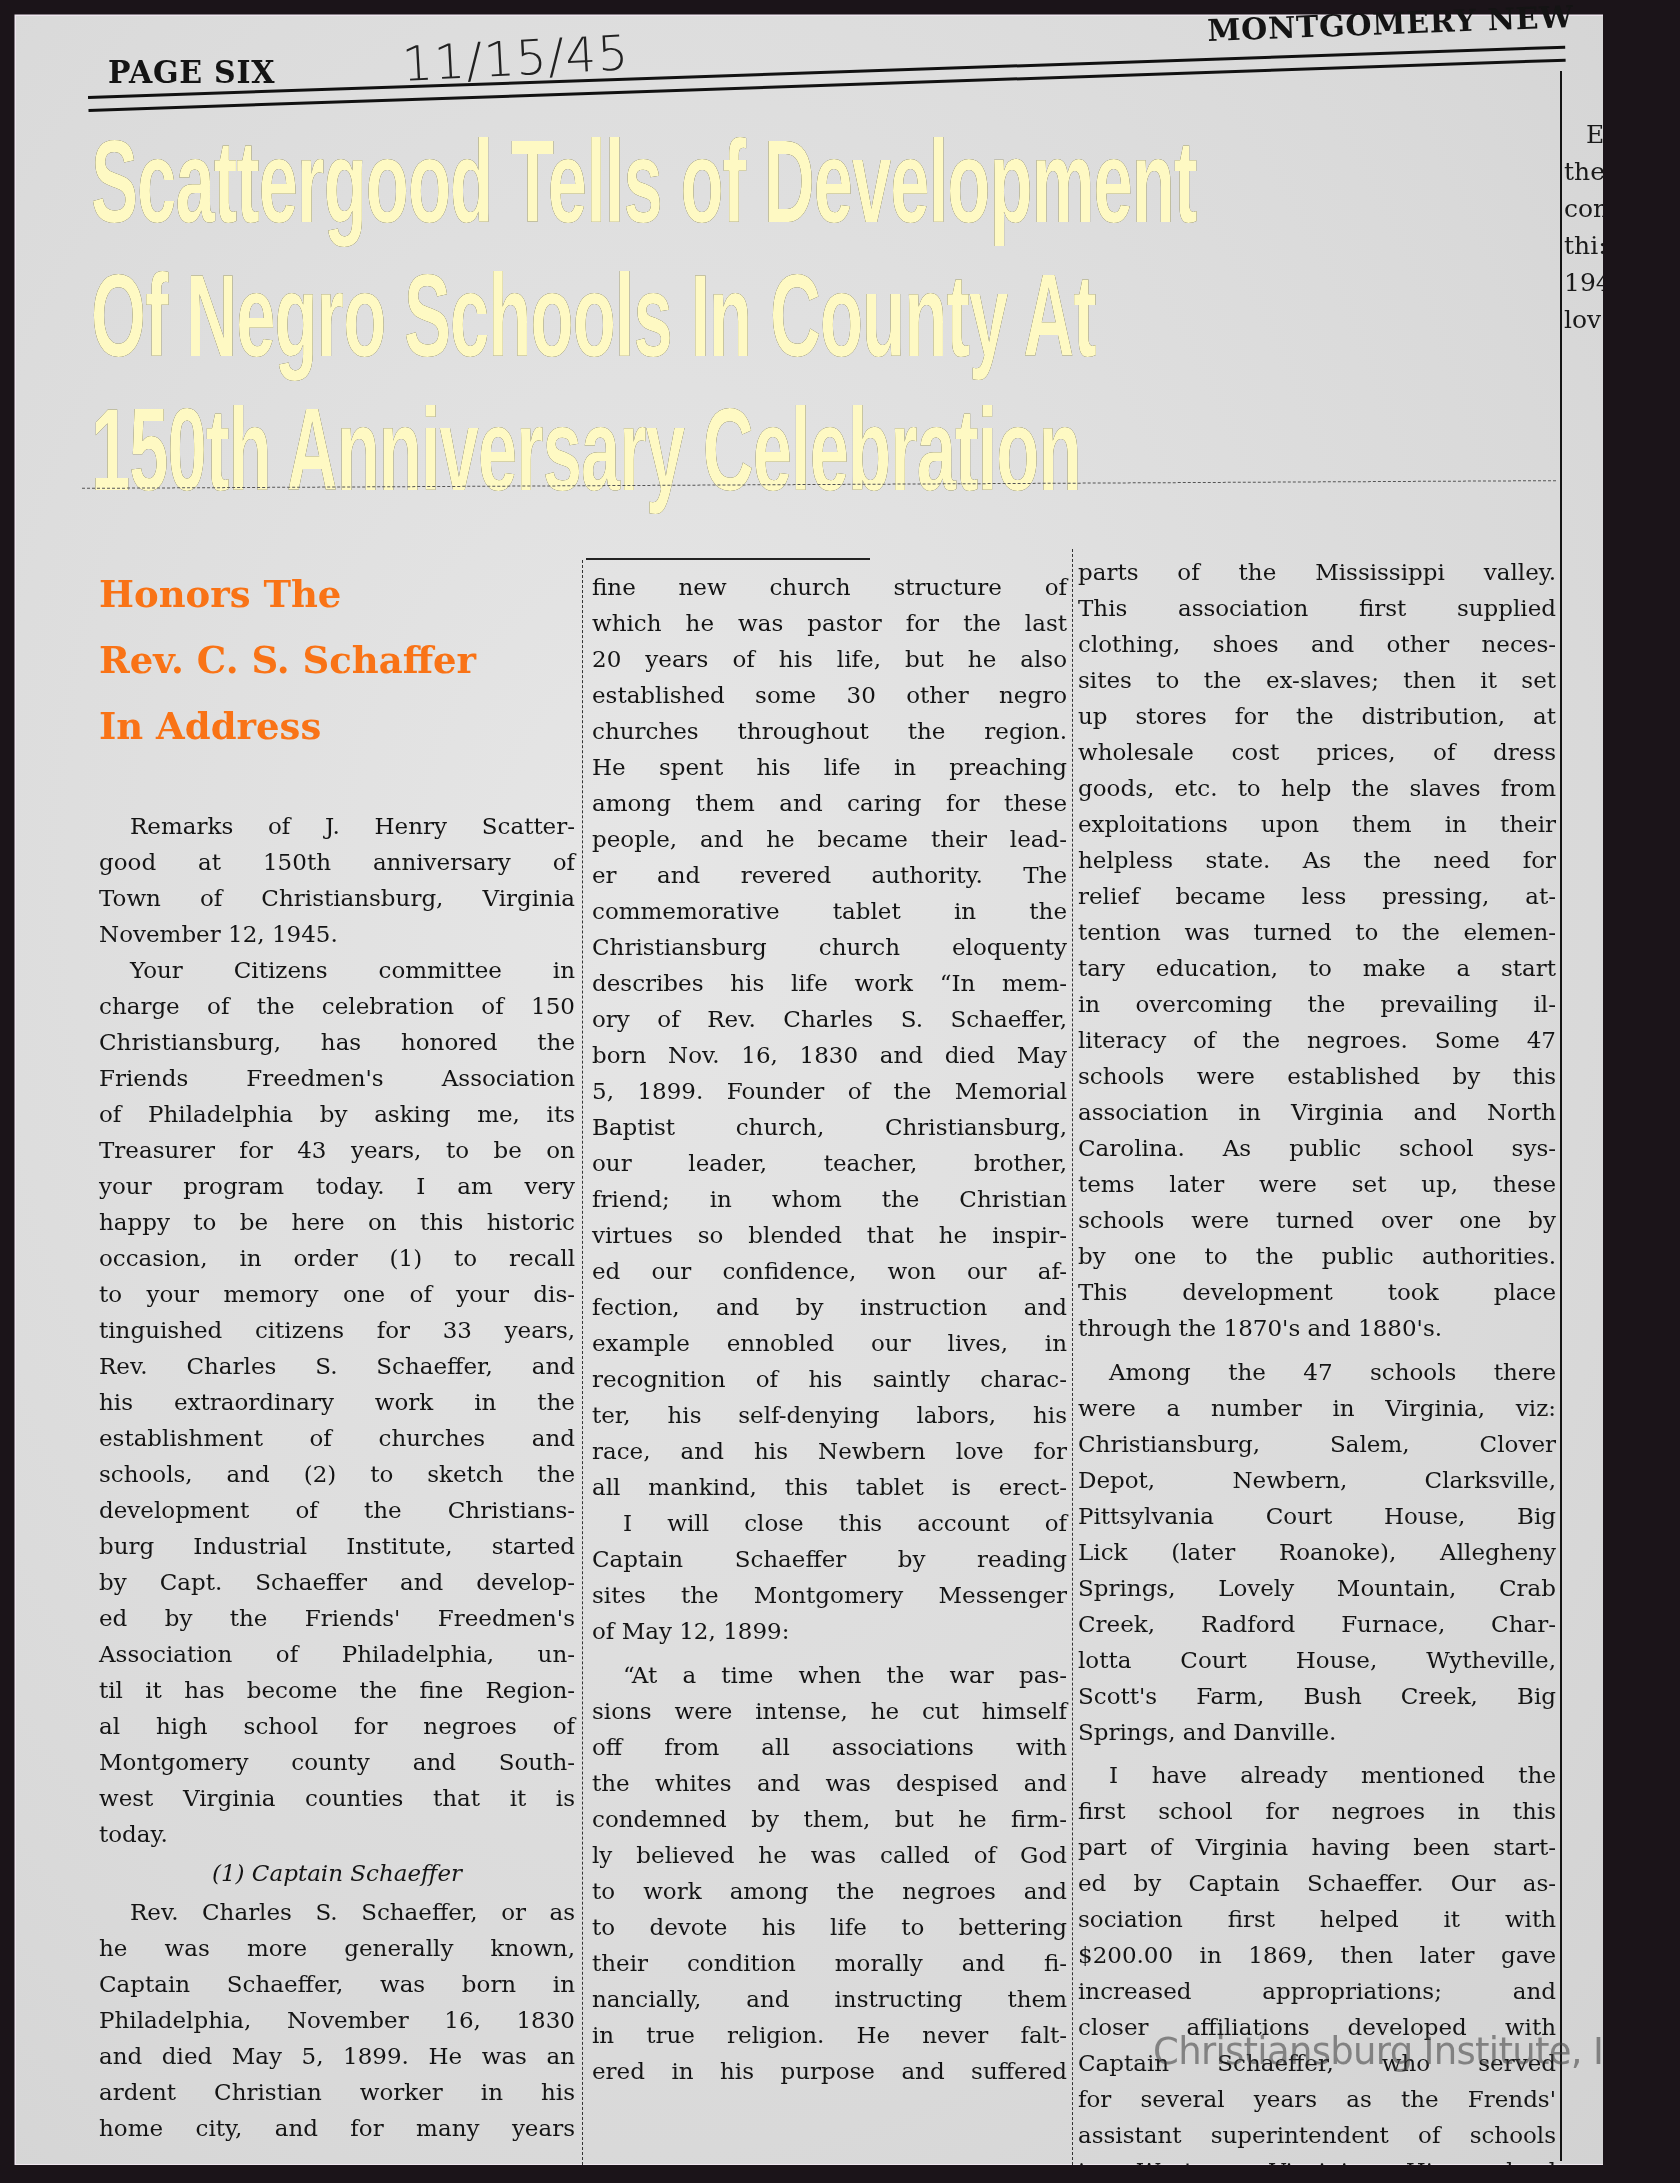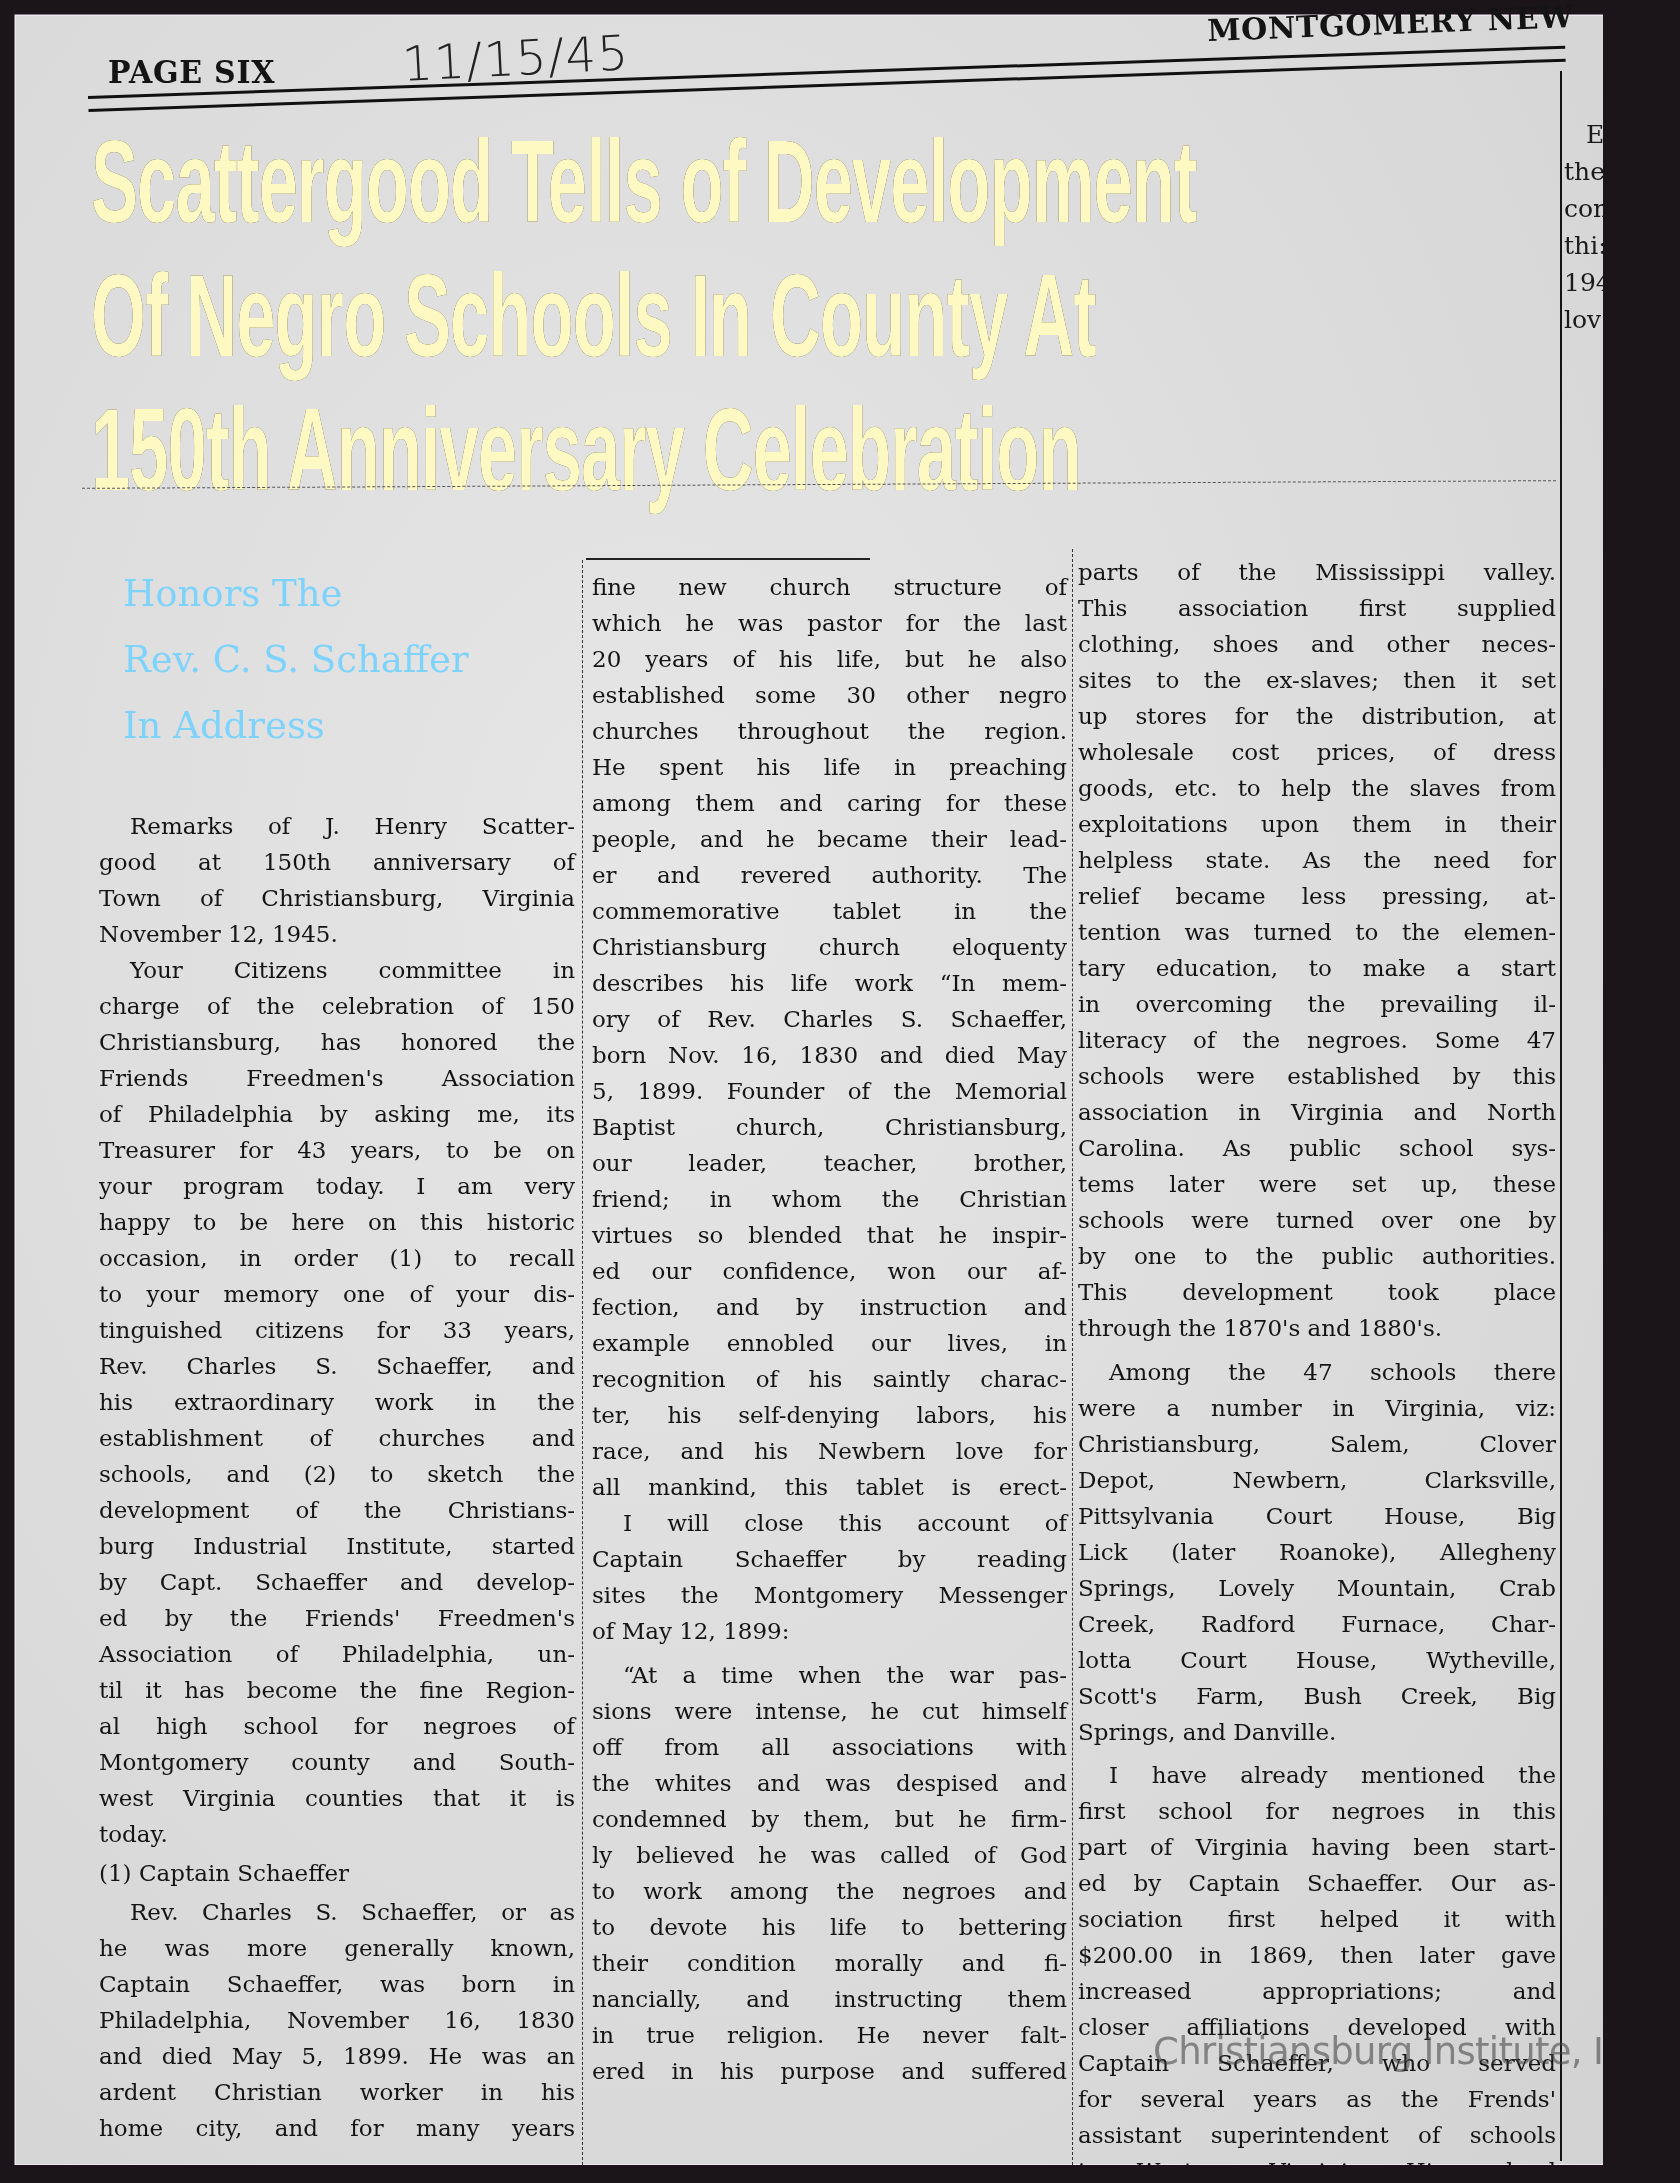--- a/index.html
+++ b/index.html
@@ -81,27 +81,26 @@
   .column {
     position: absolute;
     font-size: 23px; line-height: 36px;
     text-align: justify;
     color: #141414;
   }
   .column .line { display: block; white-space: nowrap; text-align-last: justify; text-align: justify; height: 36px; overflow: visible; }
   .column .line.last { text-align-last: left; }
   .column .line.indent { padding-left: 31px; }
   .subhead {
-    font-family: "DejaVu Serif", serif; font-weight: normal;
-    font-size: 37px; line-height: 66px; color: #7dd3fc;
+    font-family: "DejaVu Serif", serif; font-weight: bold;
+    font-size: 37px; line-height: 66px; color: #f97316;
     white-space: nowrap;
-    margin-left: 24px;
   }
   .section-head {
-    display: block;
+    font-style: italic; text-align: center; display: block;
     font-size: 23px; height: 42px; line-height: 42px;
   }
   .para-gap { display: block; height: 7.5px; }
   .watermark {
     position: absolute; left: 1153px; top: 2030px;
     font-family: "DejaVu Sans", sans-serif;
     font-size: 37px; color: rgba(60,60,60,0.55);
     white-space: nowrap; letter-spacing: -0.7px;
   }
 </style>

